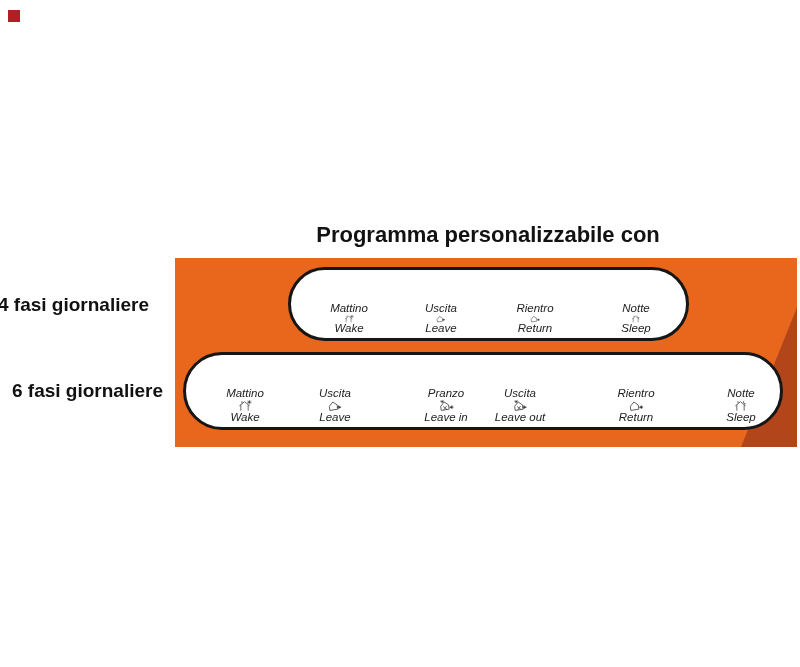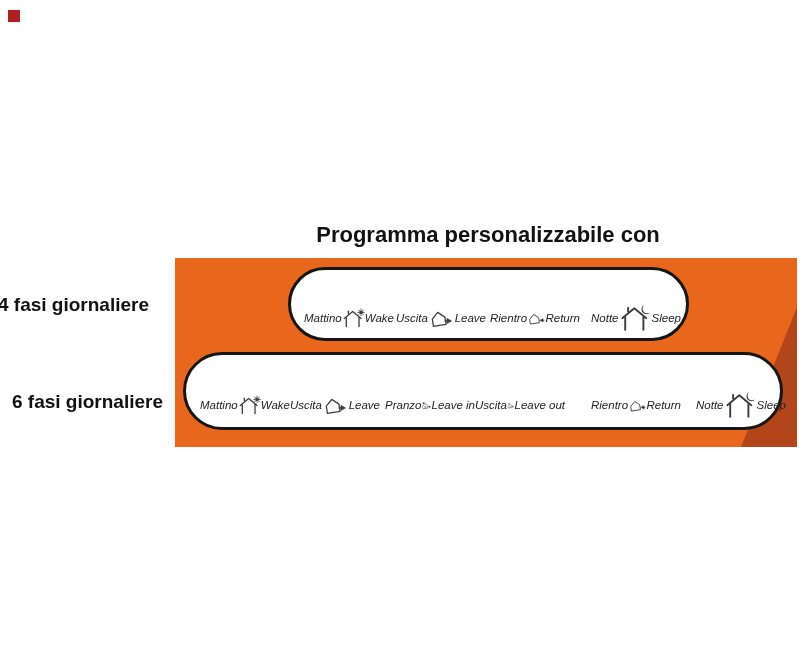--- a/index.html
+++ b/index.html
@@ -6,26 +6,26 @@
   .page{position:relative;width:800px;height:667px;background:#ffffff;overflow:hidden;
         font-family:"Liberation Sans",sans-serif;}
   .marker{position:absolute;left:8px;top:10px;width:12px;height:12px;background:#b11f24;}
   .title{position:absolute;left:288px;top:222px;width:400px;text-align:center;
          font-weight:700;font-size:22px;color:#121212;letter-spacing:0;}
   .band{position:absolute;left:175px;top:258px;width:622px;height:189px;background:#e8671c;}
   .band-shade{position:absolute;inset:0;background:#b2451a;
               clip-path:polygon(100% 26%,100% 100%,91% 100%);}
   .row-label{position:absolute;font-weight:700;font-size:19px;color:#111;white-space:nowrap;}
   .row-label.r1{left:-2px;top:294px;}
-  .row-label.r2{left:12px;top:391px;}
+  .row-label.r2{left:12px;top:380px;}
   .pill{position:absolute;background:#ffffff;border:3px solid #161616;box-sizing:border-box;}
   .pill.p4{left:288px;top:267px;width:401px;height:74px;border-radius:37px;}
   .pill.p6{left:183px;top:352px;width:600px;height:78px;border-radius:39px;}
   .phase{position:absolute;top:2px;bottom:2px;width:90px;transform:translateX(-50%);
-         display:flex;align-items:center;justify-content:space-between;
+         display:flex;flex-direction:column;align-items:center;justify-content:space-between;
          padding:3px 0 2px;box-sizing:border-box;margin-top:28px;}
   .lab{font-style:italic;font-size:11.5px;color:#222;white-space:nowrap;line-height:1;}
   .icon{display:block;}
   .icon path,.icon circle{vector-effect:none;}
 </style>
 </head>
 <body>
 
 <div class="page">
 
@@ -125,21 +125,21 @@
           <g transform="rotate(-9 19 19)">
               <path d="M8 16.5 L19.5 6 L31 16.5 V29.5 H8 Z"></path>
             </g>
           <path d="M30.5 21.5 H34"></path>
         </g>
         <path d="M34 16.8 L42.5 21.5 L34 26.2 Z" fill="#3d3d3d" stroke="#3d3d3d" stroke-width="1"></path>
       </svg>
       <div class="lab">Leave</div>
     </div>
 
-    <div class="phase" style="left:244px">
+    <div class="phase" style="left:260px">
       <div class="lab">Pranzo</div>
       <svg class="icon" width="48" height="36" viewBox="0 0 48 36">
         <g stroke="#3d3d3d" stroke-width="2.3" fill="none" stroke-linecap="round" stroke-linejoin="round">
           <g transform="rotate(-9 20 19)">
             <path d="M9 16.5 L20.5 6 L32 16.5 V29.5 H9 Z"></path>
             <path stroke-width="2" d="M16 19.5 L25 29 M25 19.5 L16 29"></path>
           </g>
         </g>
         <circle cx="12.5" cy="5" r="3.1" fill="#3d3d3d"></circle>
         <path stroke="#3d3d3d" stroke-width="1.5" stroke-linecap="round" d="M12.5 0 V1 M7.6 5 H8.6 M16.4 5 H17.4 M9 1.6 l0.9 0.9 M16 1.6 l-0.9 0.9"></path>

